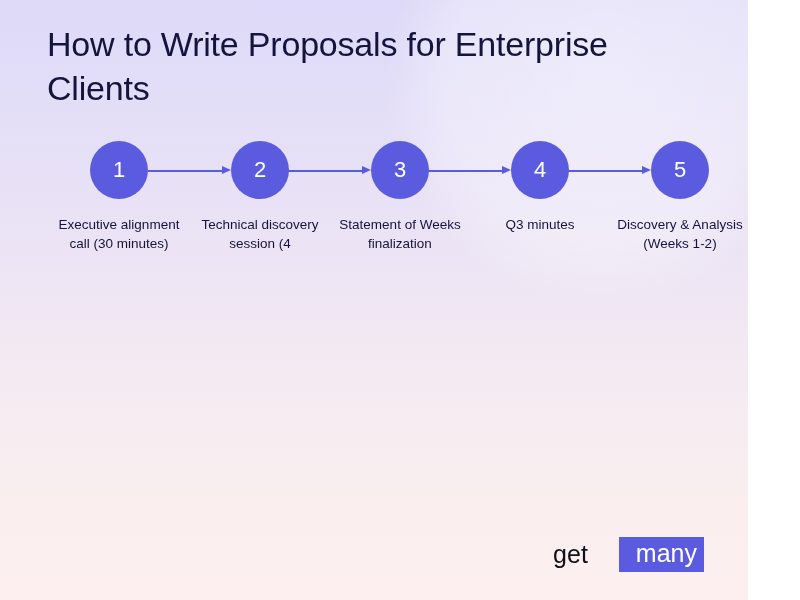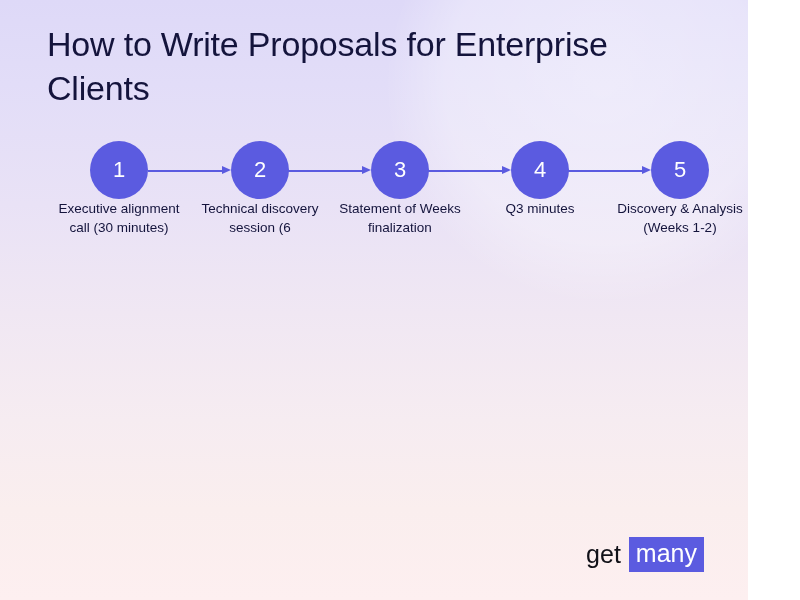--- a/index.html
+++ b/index.html
@@ -83,21 +83,21 @@
     display: flex;
     align-items: center;
     justify-content: center;
     color: #ffffff;
     font-size: 22px;
     line-height: 1;
     font-weight: 400;
   }
 
   .step-label {
-    margin-top: 0;
+    margin-top: 16px;
     font-size: 13.5px;
     line-height: 1.42;
     color: #14143c;
     padding: 0 6px;
   }
 
   .connector {
     position: absolute;
     top: 28px;
     height: 3px;
@@ -124,29 +124,30 @@
 
   
   .logo {
     position: absolute;
     right: 44px;
     bottom: 28px;
     display: flex;
     align-items: center;
     font-size: 25px;
     line-height: 1;
+    gap: 23px;
   }
   .logo-get {
     color: #111118;
     padding-right: 8px;
   }
   .logo-many {
     background: #5b5be0;
     color: #ffffff;
-    padding: 4px 7px 6px 7px;
+    padding: 4px 7px 6px 17px;
   }
 </style>
 </head>
 <body>
 
 <div class="slide">
 
   <div class="bg-blob"></div>
 
   <div class="title">How to Write Proposals for Enterprise Clients</div>
@@ -174,21 +175,21 @@
       <div class="circle">
         <span>1</span>
       </div>
       <div class="step-label">Executive alignment call (30 minutes)</div>
     </div>
 
     <div class="step" style="left:260px;">
       <div class="circle">
         <span>2</span>
       </div>
-      <div class="step-label">Technical discovery session (6</div>
+      <div class="step-label">Technical discovery session (4</div>
     </div>
 
     <div class="step" style="left:400px;">
       <div class="circle">
         <span>3</span>
       </div>
       <div class="step-label">Statement of Weeks finalization</div>
     </div>
 
     <div class="step" style="left:540px;">

